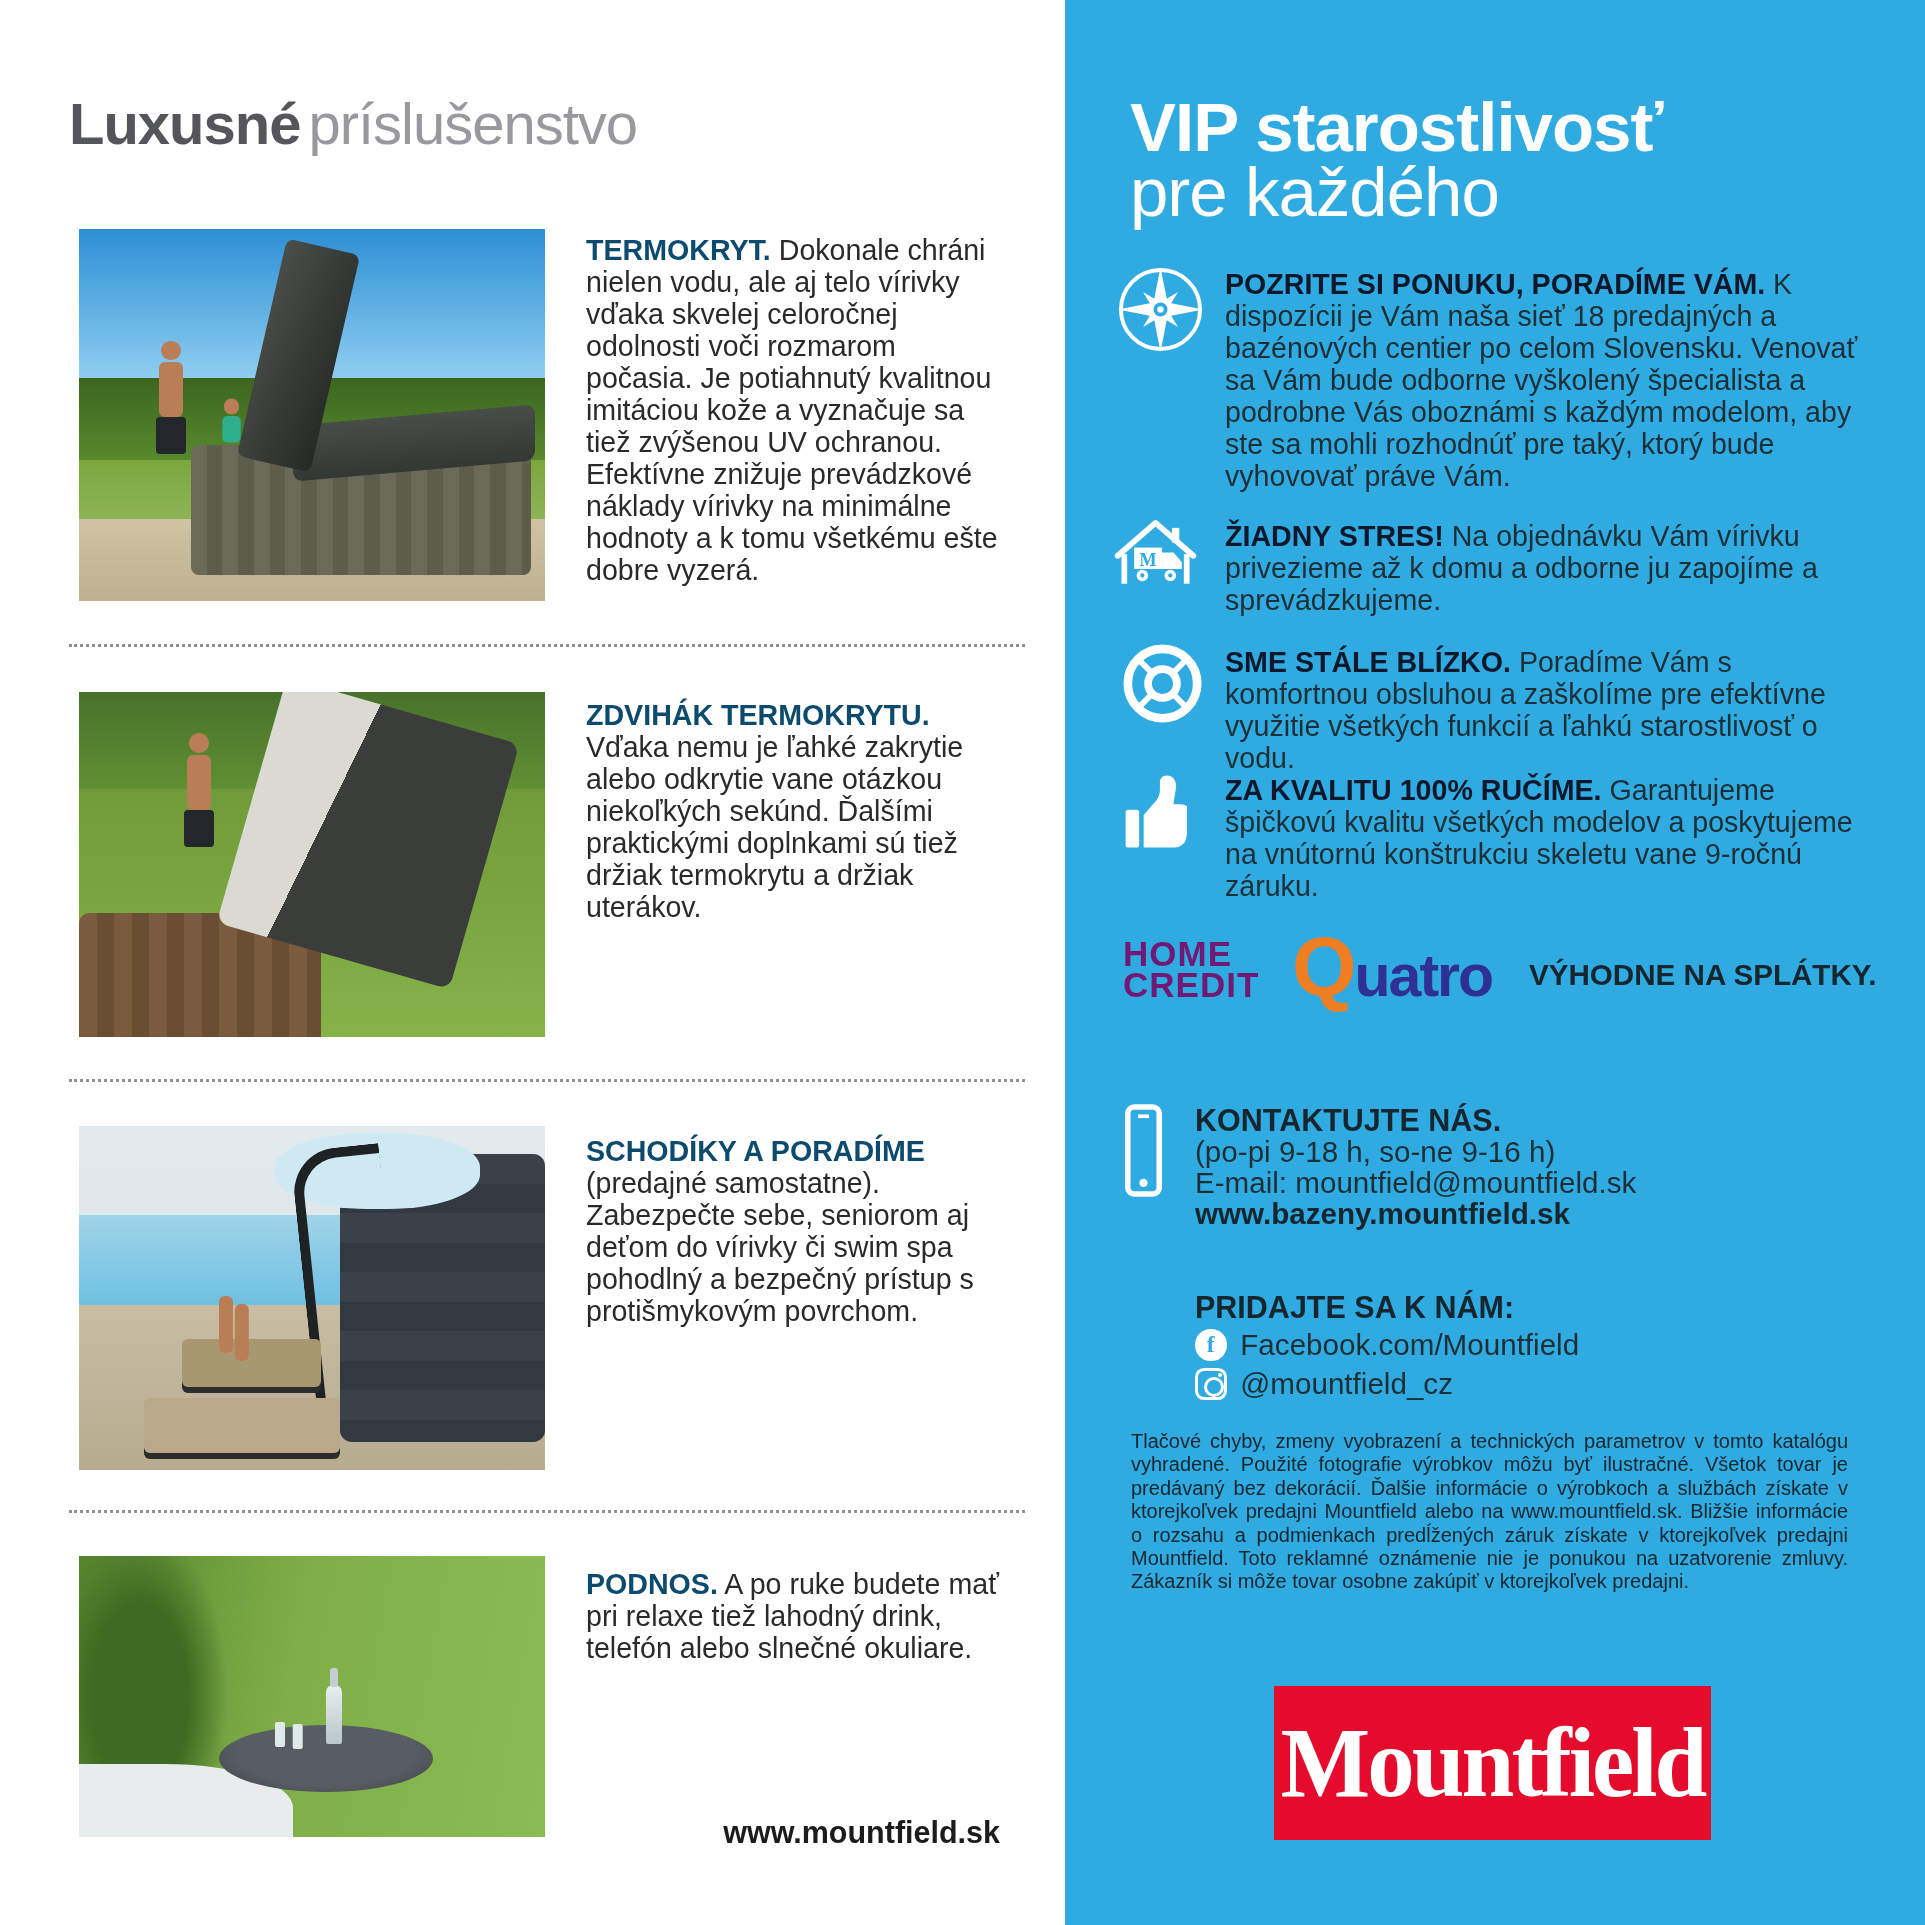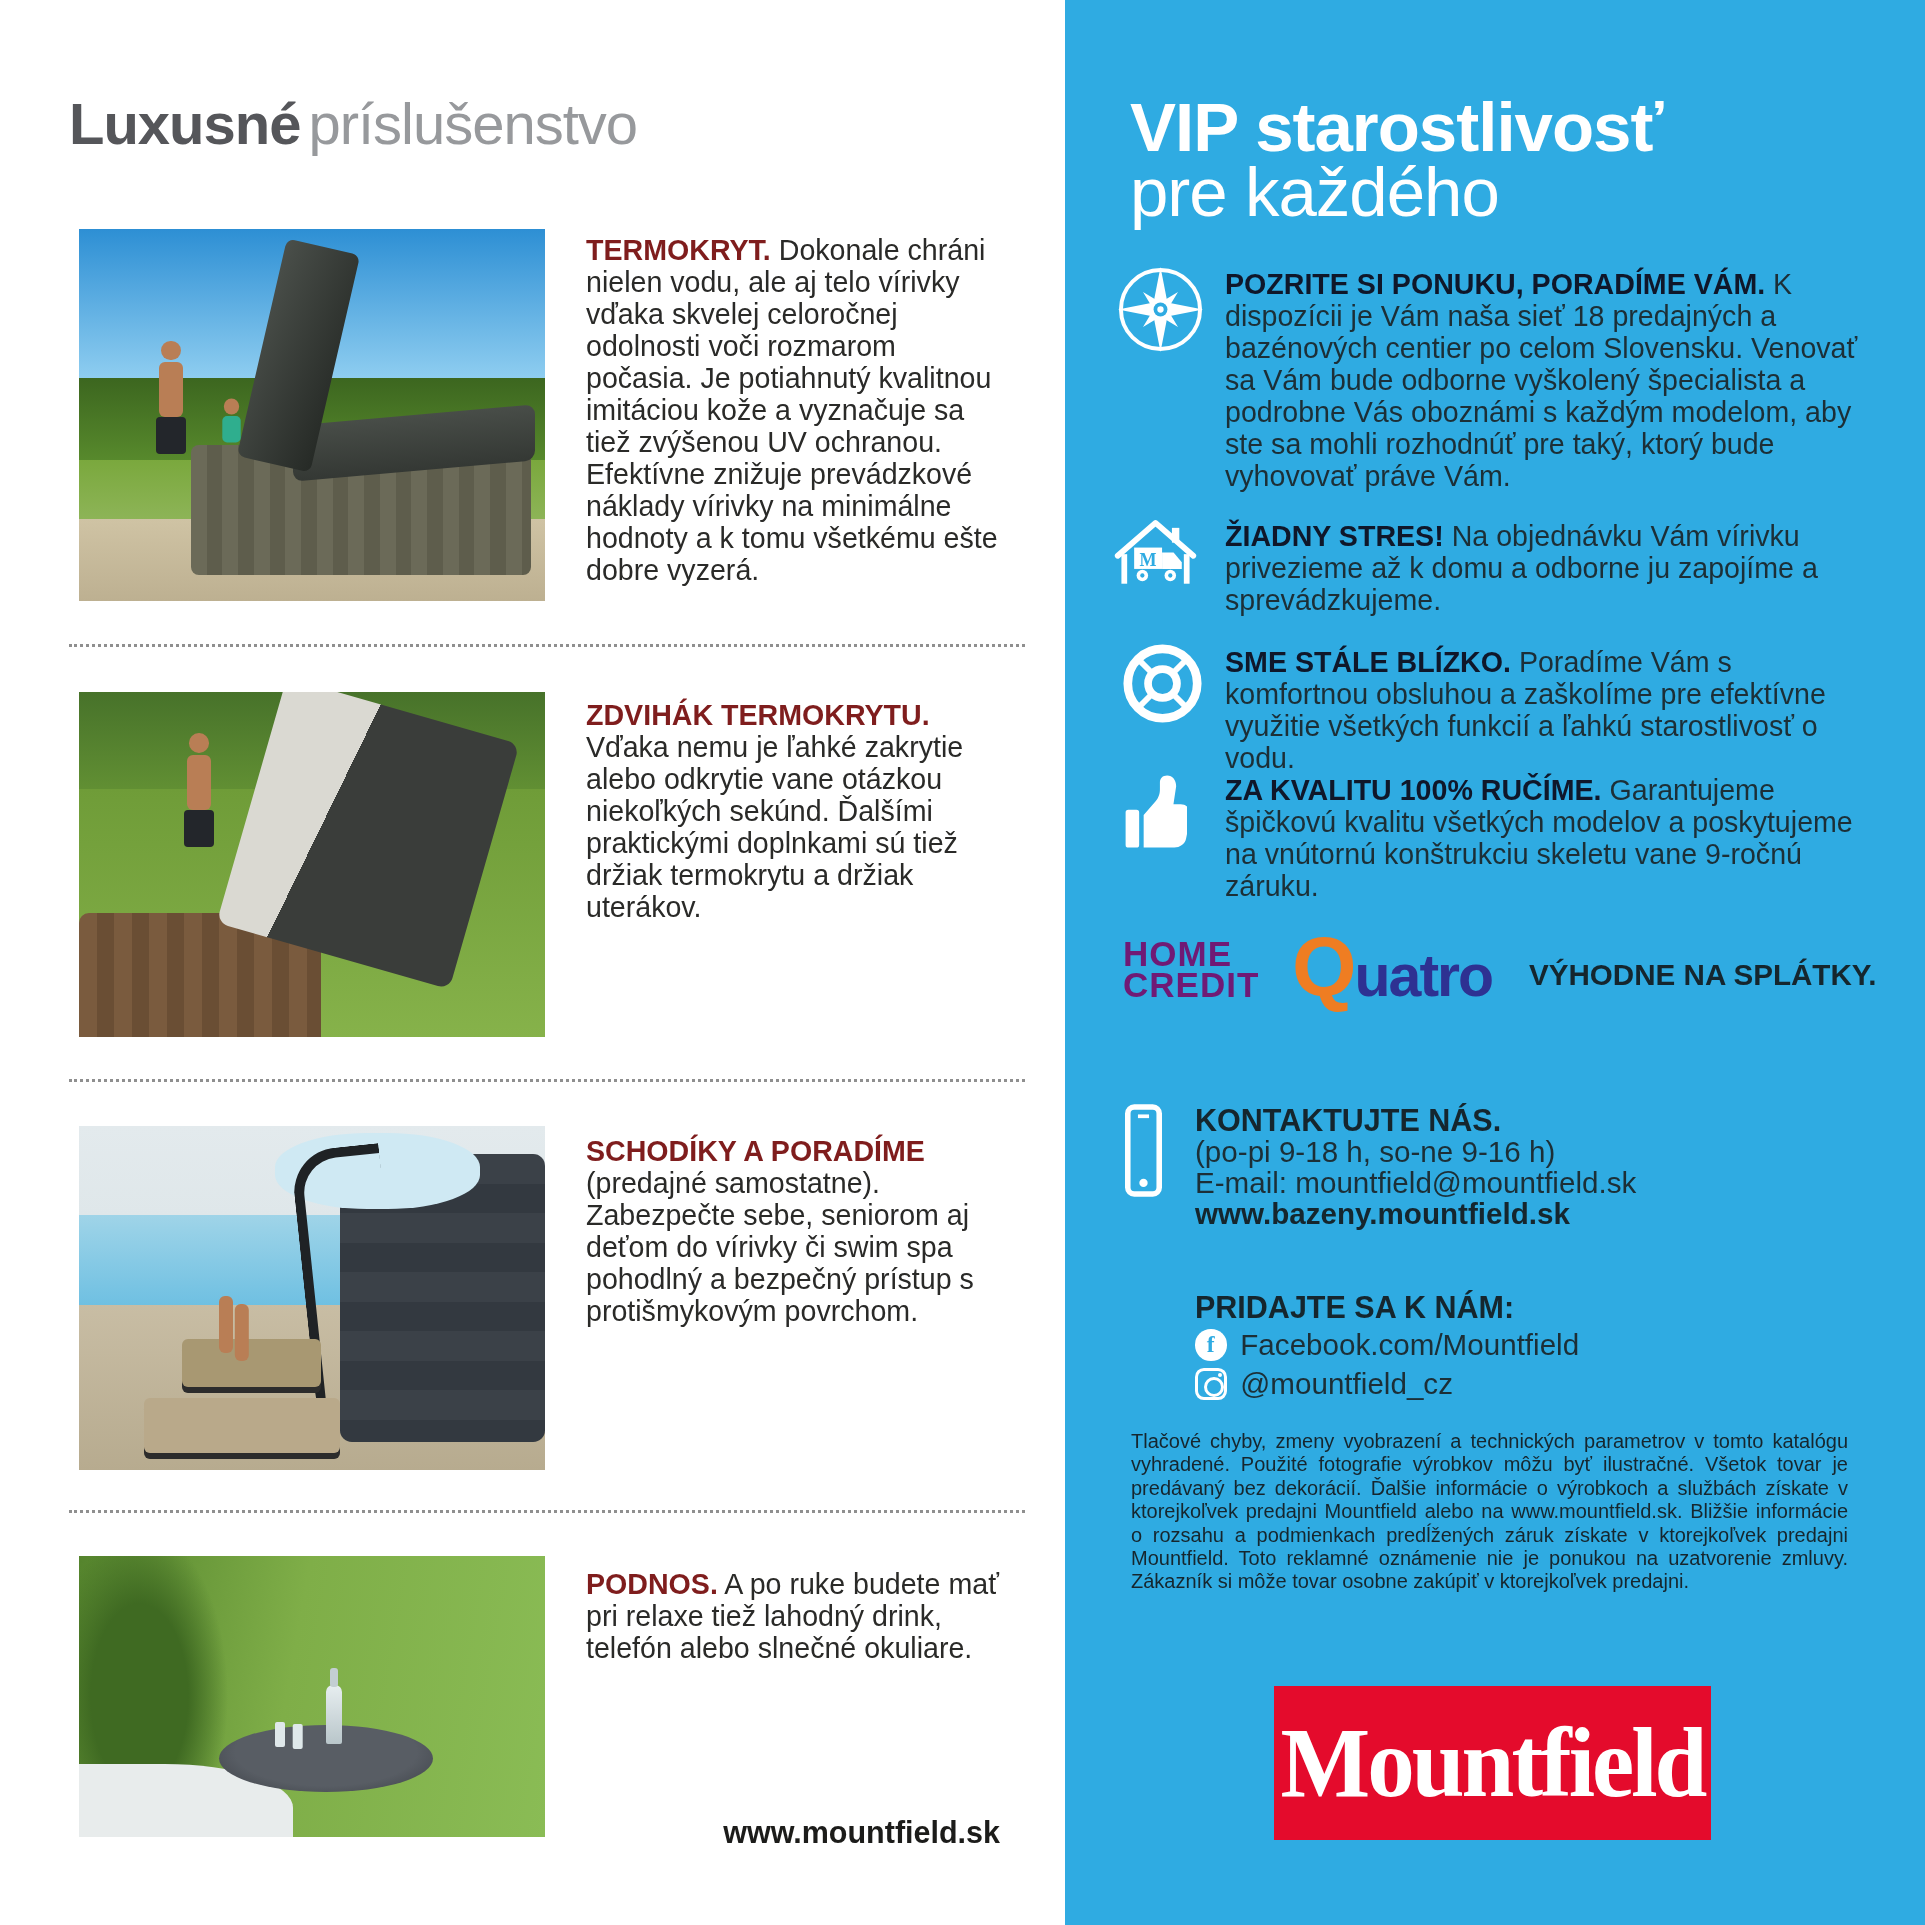--- a/index.html
+++ b/index.html
@@ -40,21 +40,21 @@
   .rail3  { left:48%; top:6%; width:79px; height:72%; border-left:10.8px solid #1f2225; border-top:10.8px solid #1f2225; border-top-left-radius:45px; transform:rotate(-6deg); }
   .legs3  { left:30%; bottom:34%; width:13.8px; height:57px; background:#b97e55; border-radius:5.9px; box-shadow:15.8px 7.9px 0 #b97e55; }
   .bush4  { left:-6%; top:-10%; width:38%; height:120%; background:radial-gradient(closest-side,#3f6a22 55%,rgba(63,106,34,0) 100%); }
   .edge4  { left:0; bottom:0; width:46%; height:26%; background:#e8ecec; border-radius:0 60% 0 0; }
   .tray4  { left:30%; bottom:16%; width:46%; height:24%; background:radial-gradient(ellipse at 50% 40%,#585d64 60%,#3a3e44 100%); border-radius:50%; }
   .bottle4{ left:53%; bottom:33%; width:15.8px; height:59px; background:linear-gradient(#e7eef0,#b9c6ca); border-radius:6.9px 6.9px 2px 2px; }
   .bottle4:before { content:""; position:absolute; left:3.9px; top:-17.7px; width:7.9px; height:19.7px; background:#c3ced2; border-radius:3px; }
   .glass4 { left:42%; bottom:32%; width:9.9px; height:25.6px; background:#dfe8ea; border-radius:2px; box-shadow:17.7px 2px 0 #dfe8ea; }
 
   .itext { position:absolute; left:586px; width:414px; margin:0; font-size:28.6px; line-height:32px; color:#2a2a28; }
-  .itext b { color:#7f1d1d; }
+  .itext b { color:#0c4a6e; }
   .it1 { top:234px; } .it2 { top:699px; } .it3 { top:1135px; } .it4 { top:1568px; }
 
   .dots { position:absolute; left:69px; width:956px; height:0; border-top:3px dotted #8f8f8f; }
   .d1 { top:644px; } .d2 { top:1079px; } .d3 { top:1510px; }
 
   .site-url { position:absolute; left:586px; top:1815px; width:414px; text-align:right; font-size:30.5px; font-weight:bold; color:#1c1c1a; }
 
   
   .vip { position:absolute; left:1065px; top:0; width:909px; height:1926px; background:#2fabe2; }
   .vip-title { position:absolute; left:65px; top:95px; margin:0; color:#ffffff; font-size:69px; line-height:65px; letter-spacing:-1px; font-weight:normal; }

